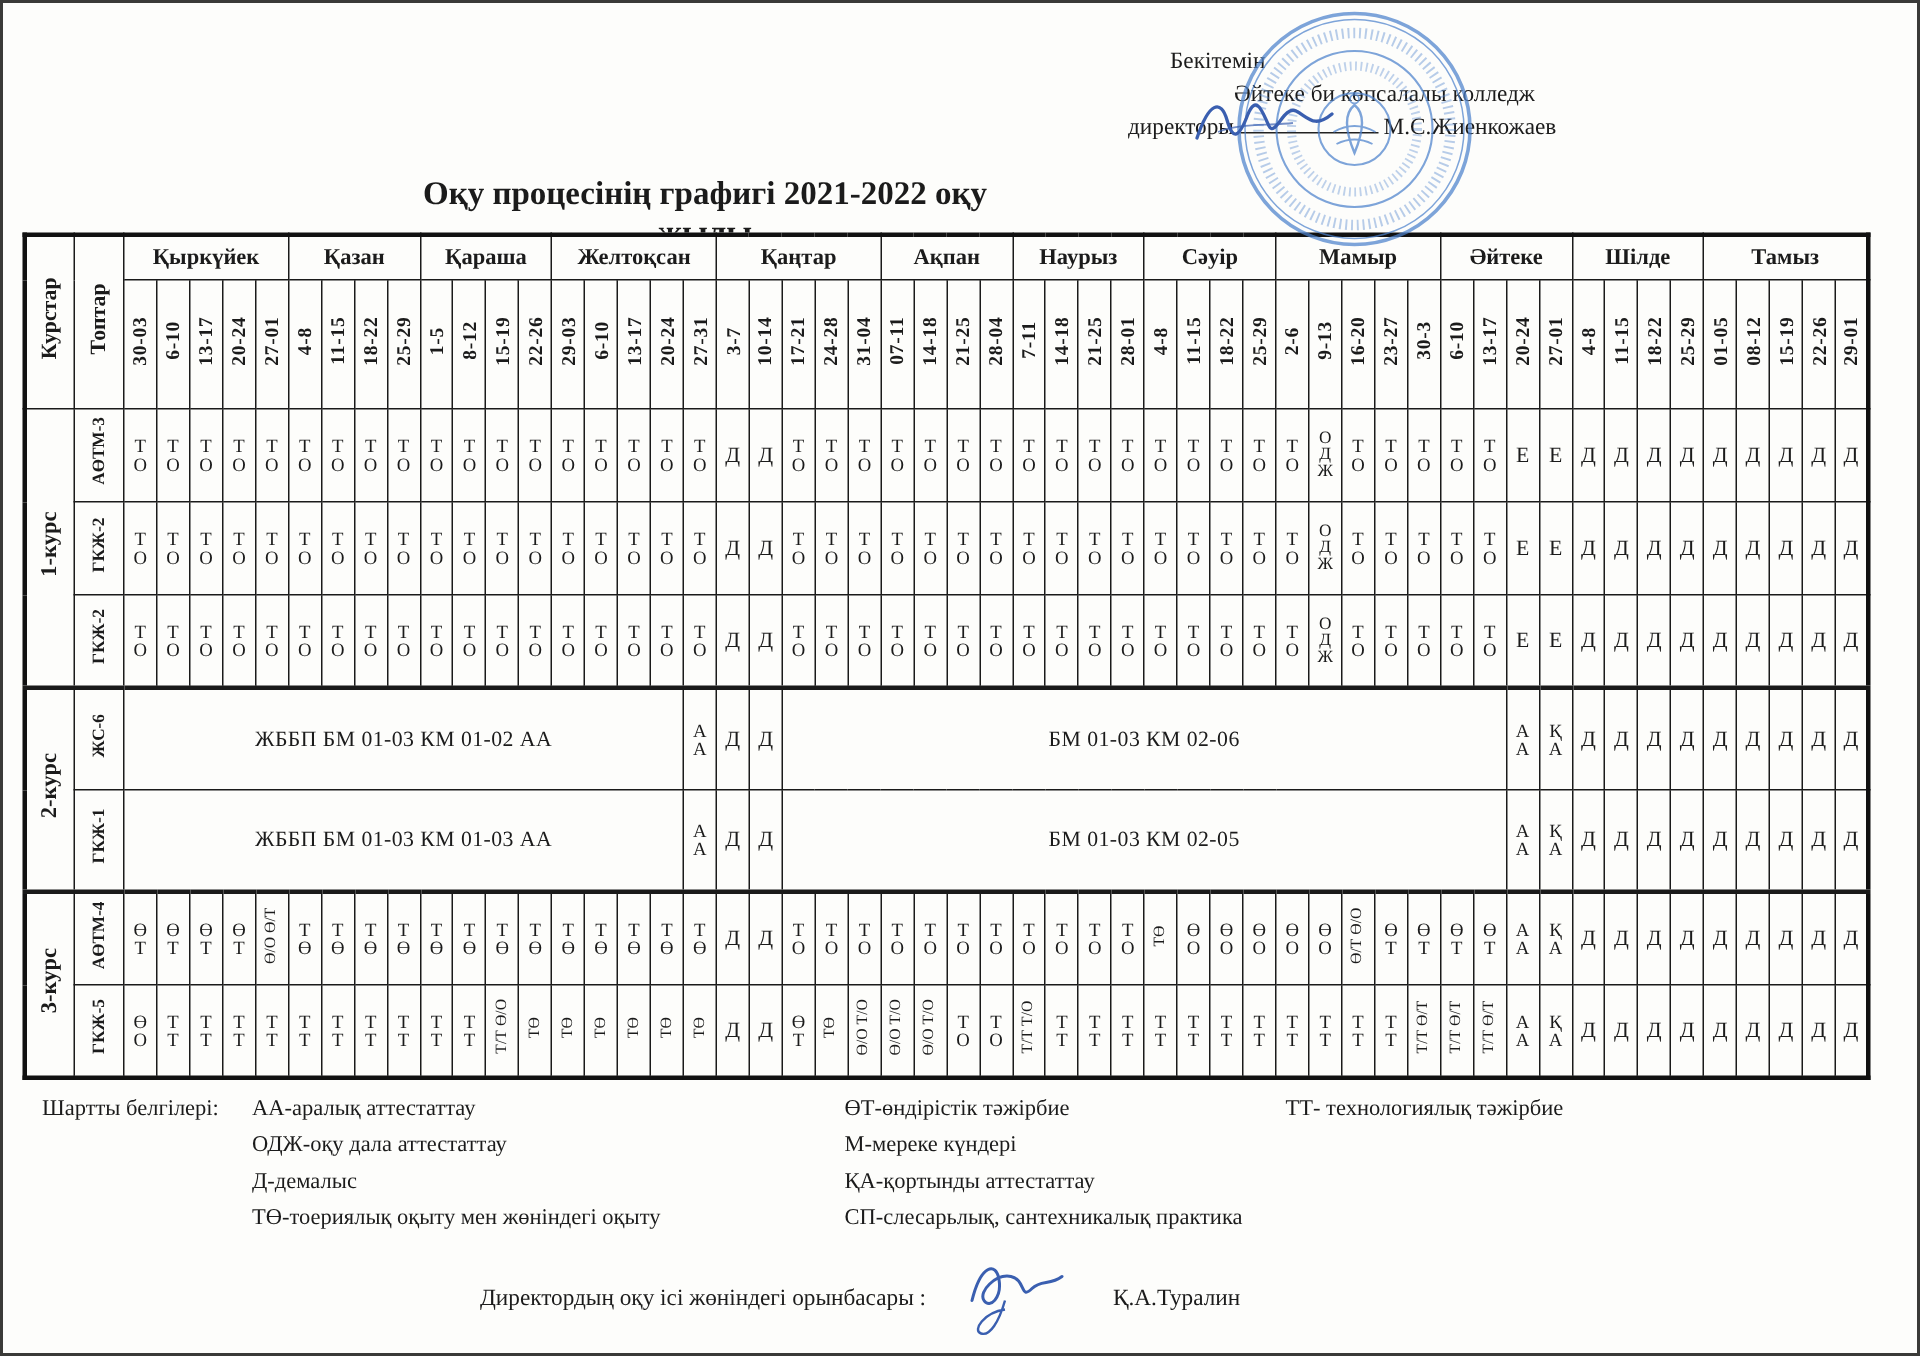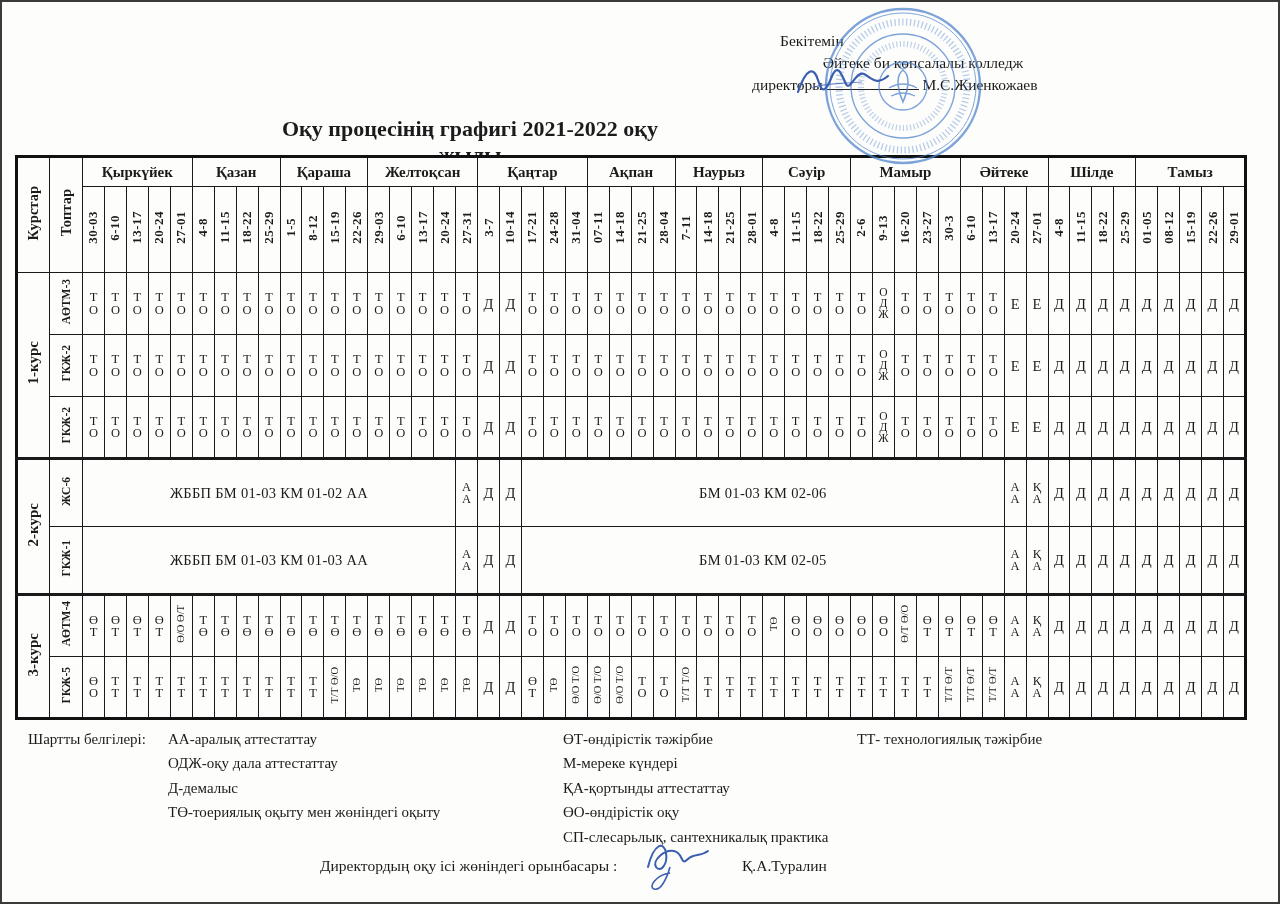--- a/index.html
+++ b/index.html
@@ -929,21 +929,20 @@
   <div id="leg-col1" class="abs legend">
     <div>АА-аралық аттестаттау</div>
     <div>ОДЖ-оқу дала аттестаттау</div>
     <div>Д-демалыс</div>
     <div>ТӨ-тоериялық оқыту мен жөніндегі оқыту</div>
   </div>
   <div id="leg-col2" class="abs legend">
     <div>ӨТ-өндірістік тәжірбие</div>
     <div>М-мереке күндері</div>
     <div>ҚА-қортынды аттестаттау</div>
-    <div>ӨО-өндірістік оқу</div>
     <div>СП-слесарьлық, сантехникалық практика</div>
   </div>
   <div id="leg-col3" class="abs legend">
     <div>ТТ- технологиялық тәжірбие</div>
   </div>
 
   <div id="foot-label" class="abs">Директордың оқу ісі жөніндегі орынбасары :</div>
   <svg id="sig2" class="abs" width="100" height="62" viewBox="0 0 100 62">
     <path d="M18 34 C24 10 34 8 36 20 C38 32 30 40 26 34 C22 28 34 16 44 18 C54 20 50 34 58 26 C64 20 70 24 78 18" fill="none" stroke="#3a5fb0" stroke-width="2" stroke-linecap="round"></path>
     <path d="M40 34 C36 48 30 58 24 56 C18 54 26 42 40 40" fill="none" stroke="#3a5fb0" stroke-width="1.6"></path>

